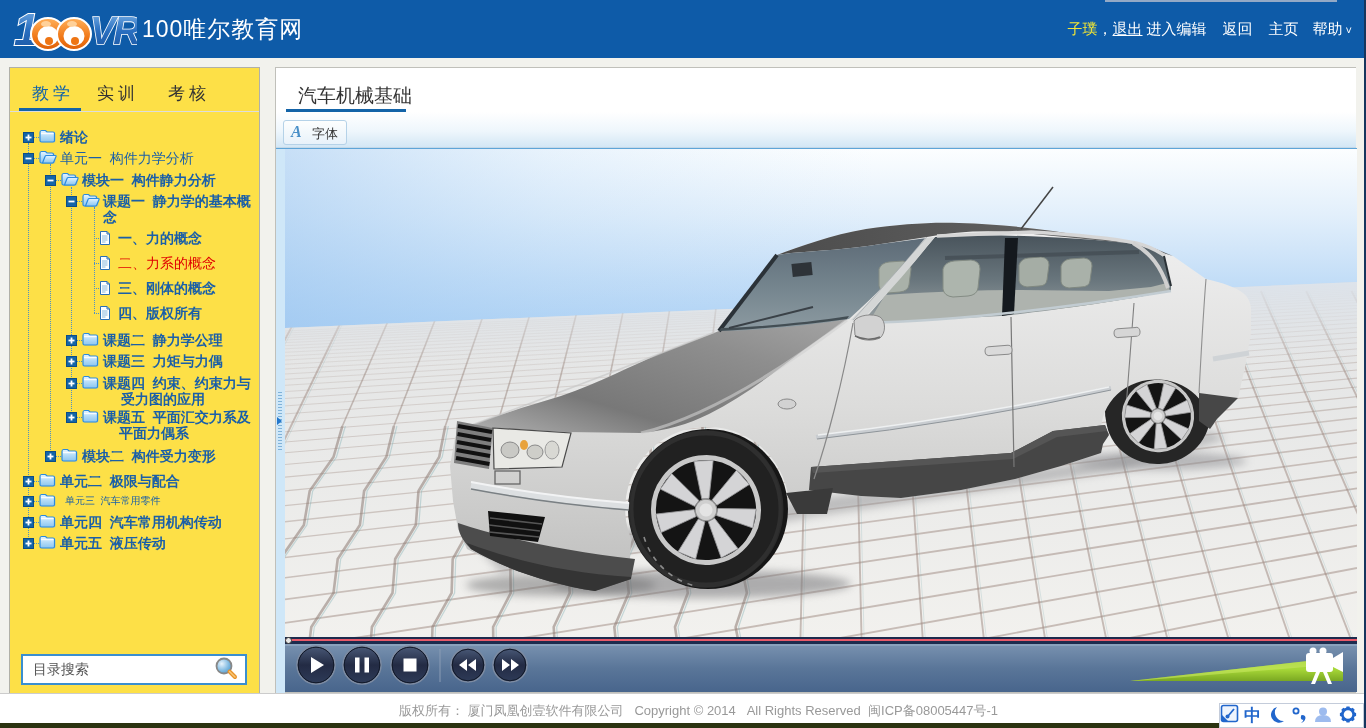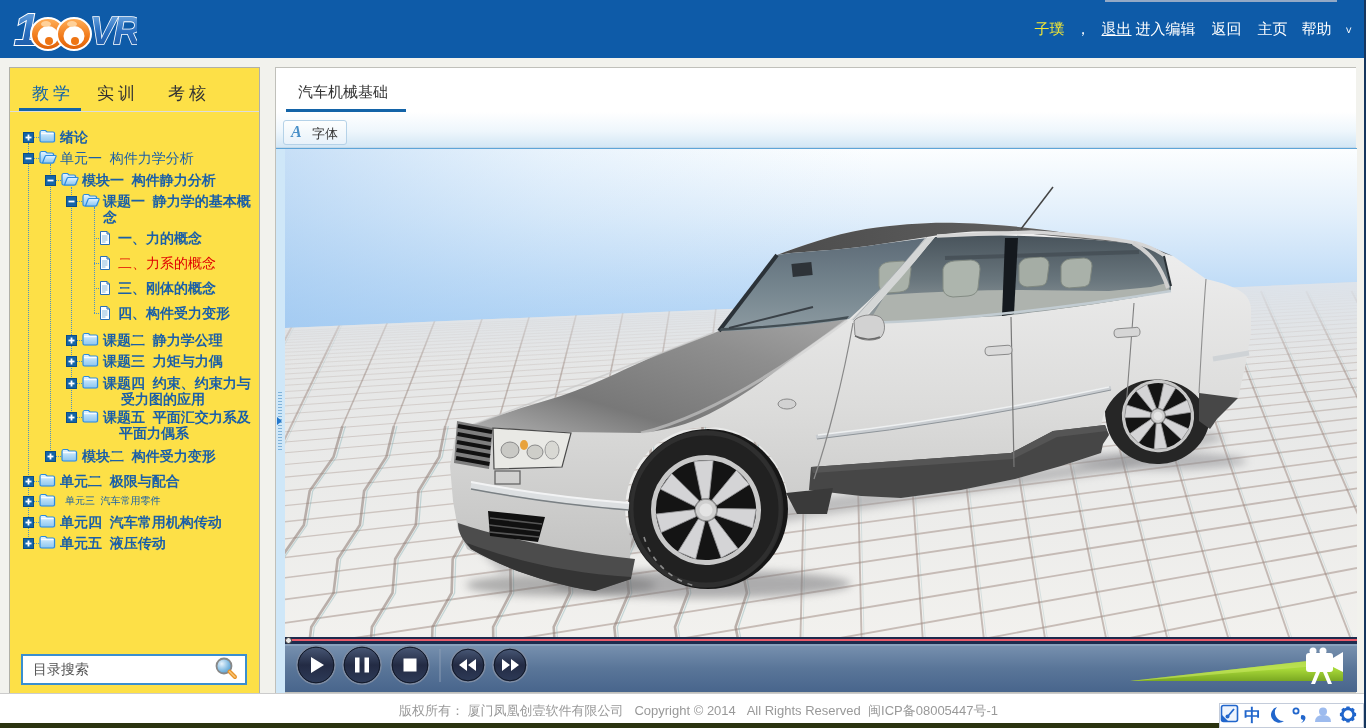--- a/index.html
+++ b/index.html
@@ -1,31 +1,31 @@
 <!DOCTYPE html>
 <html><head>
 <meta charset="utf-8">
 <style>
 html,body{margin:0;padding:0;}
 body{width:1366px;height:728px;overflow:hidden;position:relative;background:#f2f2ed;font-family:"Liberation Sans",sans-serif;}
 #hdr{position:absolute;left:0;top:0;width:1366px;height:58px;background:#0e5ba8;}
 #hdr .title{position:absolute;left:142px;top:14px;color:#fff;font-size:23px;letter-spacing:1px;}
 #hdr .menu{position:absolute;right:14px;top:20px;color:#fff;font-size:15px;}
-#hdr .menu span{margin-left:11px;}
+#hdr .menu span{margin-left:0px;}
 #topstrip{position:absolute;left:1105px;top:0;width:232px;height:2px;background:#93a9c6;}
 #sidebar{position:absolute;left:9px;top:67px;width:251px;height:708px;background:#fde047;border:1px solid #b0b0a8;box-sizing:border-box;padding-left:19px;}
 #mainp{position:absolute;left:275px;top:67px;width:1081px;height:626px;background:#fff;border:1px solid #c0c0ba;border-right:none;box-sizing:border-box;}
 
 .stabs{position:absolute;left:0;top:0;width:100%;height:43px;border-bottom:1px solid #ddd;}
 .stab{position:absolute;top:14px;font-size:17px;color:#333;letter-spacing:4px;}
 .stab.act{color:#1464a8;}
 .stabline{position:absolute;left:9px;top:40px;width:62px;height:3px;background:#1464a8;}
 
 #mtabbar{position:absolute;left:0;top:0;width:100%;height:44px;border-bottom:1px solid #ccc;background:#fff;}
-#mtab{position:absolute;left:22px;top:15px;font-size:15px;color:#333;}
+#mtab{position:absolute;left:22px;top:15px;font-size:19px;color:#333;}
 #mtabline{position:absolute;left:10px;top:41px;width:120px;height:3px;background:#1464a8;}
 
 #toolbar{position:absolute;left:0;top:44px;width:100%;height:35px;background:linear-gradient(#ffffff,#eef6fc 55%,#d3e7f5);border-bottom:1px solid #c4d8e8;}
 #fontbtn{position:absolute;left:7px;top:8px;width:62px;height:23px;background:linear-gradient(#fdfefe,#e8f2fa);border:1px solid #b5d2e8;border-radius:3px;font-size:13px;color:#333;}
 #fontbtn .fa{position:absolute;left:7px;top:2px;font-size:16px;font-style:italic;font-weight:bold;color:#4a90c8;font-family:"Liberation Serif",serif;}
 #fontbtn .ft{position:absolute;left:28px;top:4px;}
 
 #viewer{position:absolute;left:0;top:80px;width:1081px;height:489px;border-top:1px solid #5ea5d8;}
 #splitter{position:absolute;left:0;top:0;width:9px;height:546px;background:#cfe7f8;}
 #vsvg{position:absolute;left:9px;top:0;}
@@ -59,20 +59,21 @@
       <ellipse cx="36" cy="29" rx="17" ry="16" fill="url(#lgo)" stroke="#fff" stroke-width="2"></ellipse>
       <ellipse cx="36" cy="31" rx="10.5" ry="10" fill="#fff"></ellipse>
       <ellipse cx="37" cy="36" rx="4" ry="4" fill="#ee7514"></ellipse>
       <ellipse cx="34" cy="19" rx="5" ry="3" fill="#ffd9a8" opacity="0.85"></ellipse>
       <ellipse cx="62" cy="29" rx="17" ry="16" fill="url(#lgo)" stroke="#fff" stroke-width="2"></ellipse>
       <ellipse cx="62" cy="31" rx="10.5" ry="10" fill="#fff"></ellipse>
       <ellipse cx="63" cy="36" rx="4" ry="4" fill="#ee7514"></ellipse>
       <ellipse cx="60" cy="19" rx="5" ry="3" fill="#ffd9a8" opacity="0.85"></ellipse>
       <text x="78" y="39" font-family="Liberation Sans,sans-serif" font-weight="bold" font-style="italic" font-size="38" fill="url(#lg1)" stroke="#ffffff" stroke-width="1.6" paint-order="stroke" letter-spacing="-2">VR</text>
     </svg>
+  <div class="title">100唯尔教育网</div>
   <div class="menu"><span style="color:#f3e734">子璞</span><span>，</span><span style="text-decoration:underline">退出</span><span style="margin-left:4px">进入编辑</span><span style="margin-left:16px">返回</span><span style="margin-left:16px">主页</span><span style="margin-left:14px">帮助</span><span style="font-size:11px"> ˅</span></div>
 </div>
 <div id="topstrip"></div>
 <div id="sidebar">
   <div class="stabs">
     <div class="stab act" style="left:22px">教学</div>
     <div class="stab" style="left:87px">实训</div>
     <div class="stab" style="left:158px">考核</div>
     <div class="stabline"></div>
   </div>
@@ -198,21 +199,21 @@
         </svg>
       </div>
       <div style="position:absolute;left:108px;top:212px;font-size:14px;font-weight:bold;color:#1a5fa8;line-height:16px;white-space:nowrap">三、刚体的概念</div>
       <div style="position:absolute;left:89px;top:245px">
         <svg width="12" height="14" viewBox="0 0 12 14" style="position:absolute;top:-7px;left:0">
           <path d="M1.5,0.5 L8,0.5 L10.5,3 L10.5,13.5 L1.5,13.5 Z" fill="#fff" stroke="#2a6fb8"></path>
           <path d="M8,0.5 L8,3 L10.5,3" fill="none" stroke="#2a6fb8"></path>
           <path d="M3,5 L8.5,5 M3,7 L8.5,7 M3,9 L8.5,9 M3,11 L6.5,11" stroke="#7ab0d8" stroke-width="0.9"></path>
         </svg>
       </div>
-      <div style="position:absolute;left:108px;top:237px;font-size:14px;font-weight:bold;color:#1a5fa8;line-height:16px;white-space:nowrap">四、构件受力变形</div>
+      <div style="position:absolute;left:108px;top:237px;font-size:14px;font-weight:bold;color:#1a5fa8;line-height:16px;white-space:nowrap">四、版权所有</div>
       <div style="position:absolute;left:56px;top:272px">
         <svg width="11" height="11" viewBox="0 0 11 11" style="position:absolute;top:-5px;left:0">
           <rect x="0.5" y="0.5" width="10" height="10" fill="#1465a8" stroke="#0d4d86"></rect>
           <line x1="2.5" y1="5.5" x2="8.5" y2="5.5" stroke="#fff" stroke-width="1.8"></line>
           <line x1="5.5" y1="2.5" x2="5.5" y2="8.5" stroke="#fff" stroke-width="1.8"></line>
         </svg>
       </div>
       <div style="position:absolute;left:67px;top:272px;width:5px;border-top:1px dotted #4a90c8"></div>
       <div style="position:absolute;left:72px;top:272px">
         <svg width="18" height="15" viewBox="0 0 18 15" style="position:absolute;top:-8px;left:0">

